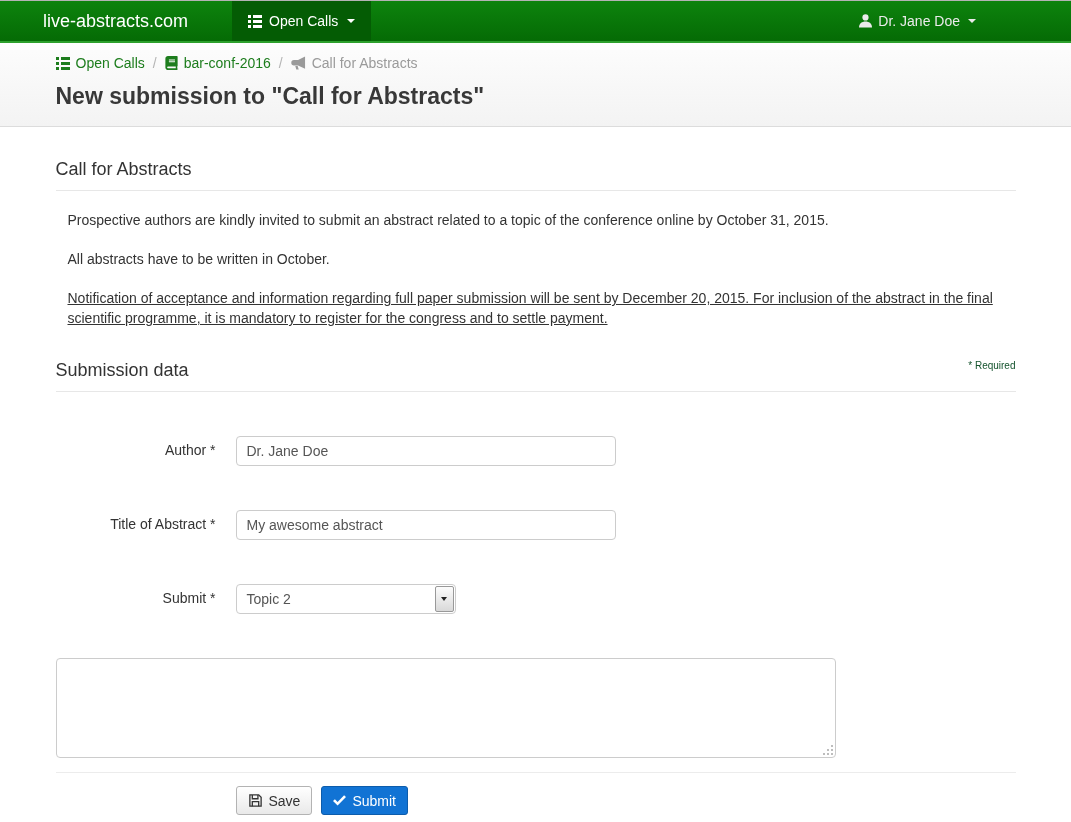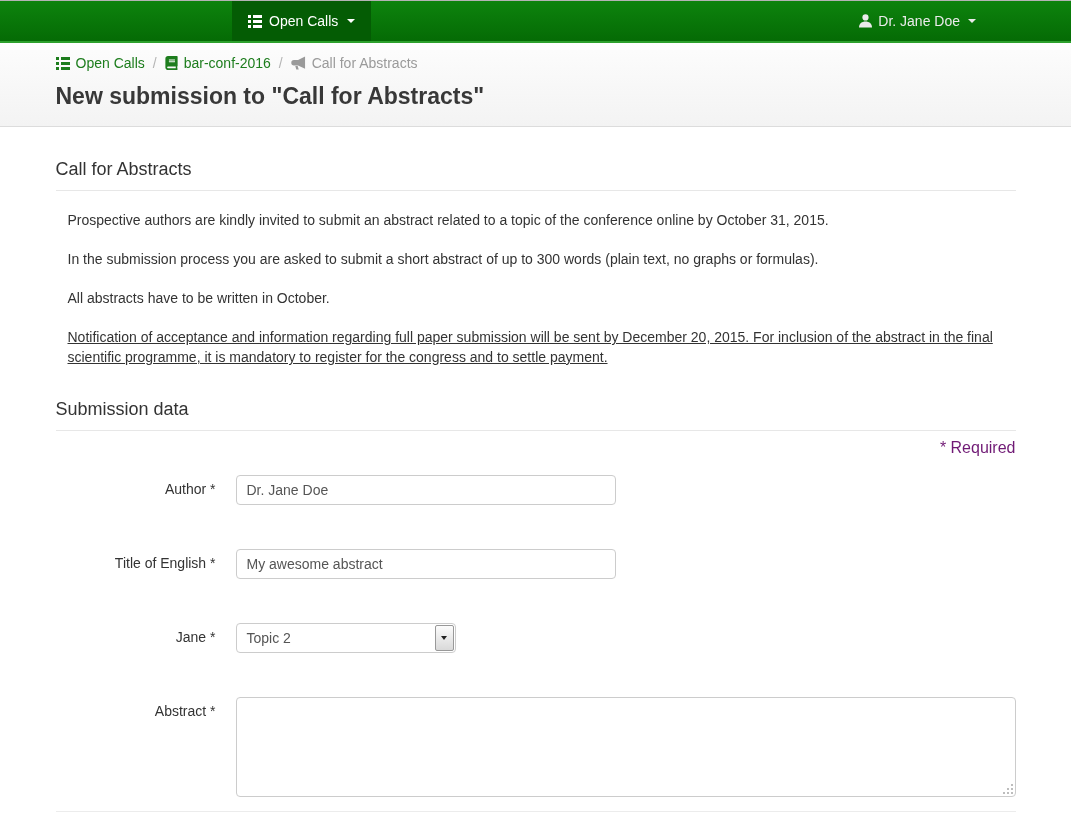--- a/index.html
+++ b/index.html
@@ -96,23 +96,22 @@
   .section-heading {
     font-size: 18px;
     font-weight: 400;
     color: #333;
     margin: 32px 0 0;
     padding-bottom: 10px;
     border-bottom: 1px solid #e7e7e7;
   }
   .section-heading .required-note {
     float: right;
-    font-size: 16px;
-    color: #701a75;
-    margin-top: 40px;
+    font-size: 10px;
+    color: #14532d;
   }
   .intro p { margin: 19px 12px; line-height: 20px; }
   .intro p.wide { max-width: 940px; text-decoration: underline; }
 
   
   .form { margin-top: 22px; }
   .form-row {
     display: grid;
     grid-template-columns: 160px 780px;
     column-gap: 20px;
@@ -226,20 +225,21 @@
   .btn-submit {
     background: #1173d4;
     border: 1px solid #0d5cab;
     color: #fff;
   }
 </style>
 </head>
 <body>
 
 <div class="navbar">
+  <a class="brand">live-abstracts.com</a>
 
   <div class="nav-open-calls">
     <span style="display:inline-flex;">
       <svg width="14" height="13" viewBox="0 0 14 13">
           <g fill="#ffffff">
         <rect x="0" y="0" width="3" height="3"></rect>
             <rect x="5" y="0" width="9" height="3"></rect>
         <rect x="0" y="5" width="3" height="3"></rect>
             <rect x="5" y="5" width="9" height="3"></rect>
         <rect x="0" y="10" width="3" height="3"></rect>
@@ -303,61 +303,59 @@
     </div>
     <h1 class="page-title">New submission to "Call for Abstracts"</h1>
   </div>
 </div>
 
 <div class="container">
 
   <h3 class="section-heading">Call for Abstracts</h3>
   <div class="intro">
     <p>Prospective authors are kindly invited to submit an abstract related to a topic of the conference online by October 31, 2015.</p>
-    <p>In the submission process you are asked to submit a short abstract of up to 300 words (plain text, no graphs or formulas).</p>
     <p>All abstracts have to be written in October.</p>
     <p class="wide">Notification of acceptance and information regarding full paper submission will be sent by December 20, 2015. For inclusion of the abstract in the final scientific programme, it is mandatory to register for the congress and to settle payment.</p>
   </div>
 
   <h3 class="section-heading">
     <span class="required-note">* Required</span>
     <span>Submission data</span>
   </h3>
 
   <div class="form">
 
     <div class="form-row">
       <label>Author *</label>
       <div>
         <input class="text-input" type="text" value="Dr. Jane Doe" style="">
       </div>
     </div>
 
     <div class="form-row">
-      <label>Title of English *</label>
+      <label>Title of Abstract *</label>
       <div>
         <input class="text-input" type="text" value="My awesome abstract" style="">
       </div>
     </div>
 
     <div class="form-row">
-      <label>Jane *</label>
+      <label>Submit *</label>
       <div>
         <div class="select-box">
           <span>Topic 2</span>
           <span class="select-arrow-btn">
             <span class="arrow"></span>
           </span>
         </div>
       </div>
     </div>
 
 
     <div class="form-row">
-      <label>Abstract *</label>
       <div class="ta-wrap">
         <textarea class="ta" style=""></textarea>
         <span class="grip"></span>
       </div>
     </div>
 
     <hr class="form-hr">
 
     <div class="button-row">
       <button class="btn btn-save">

